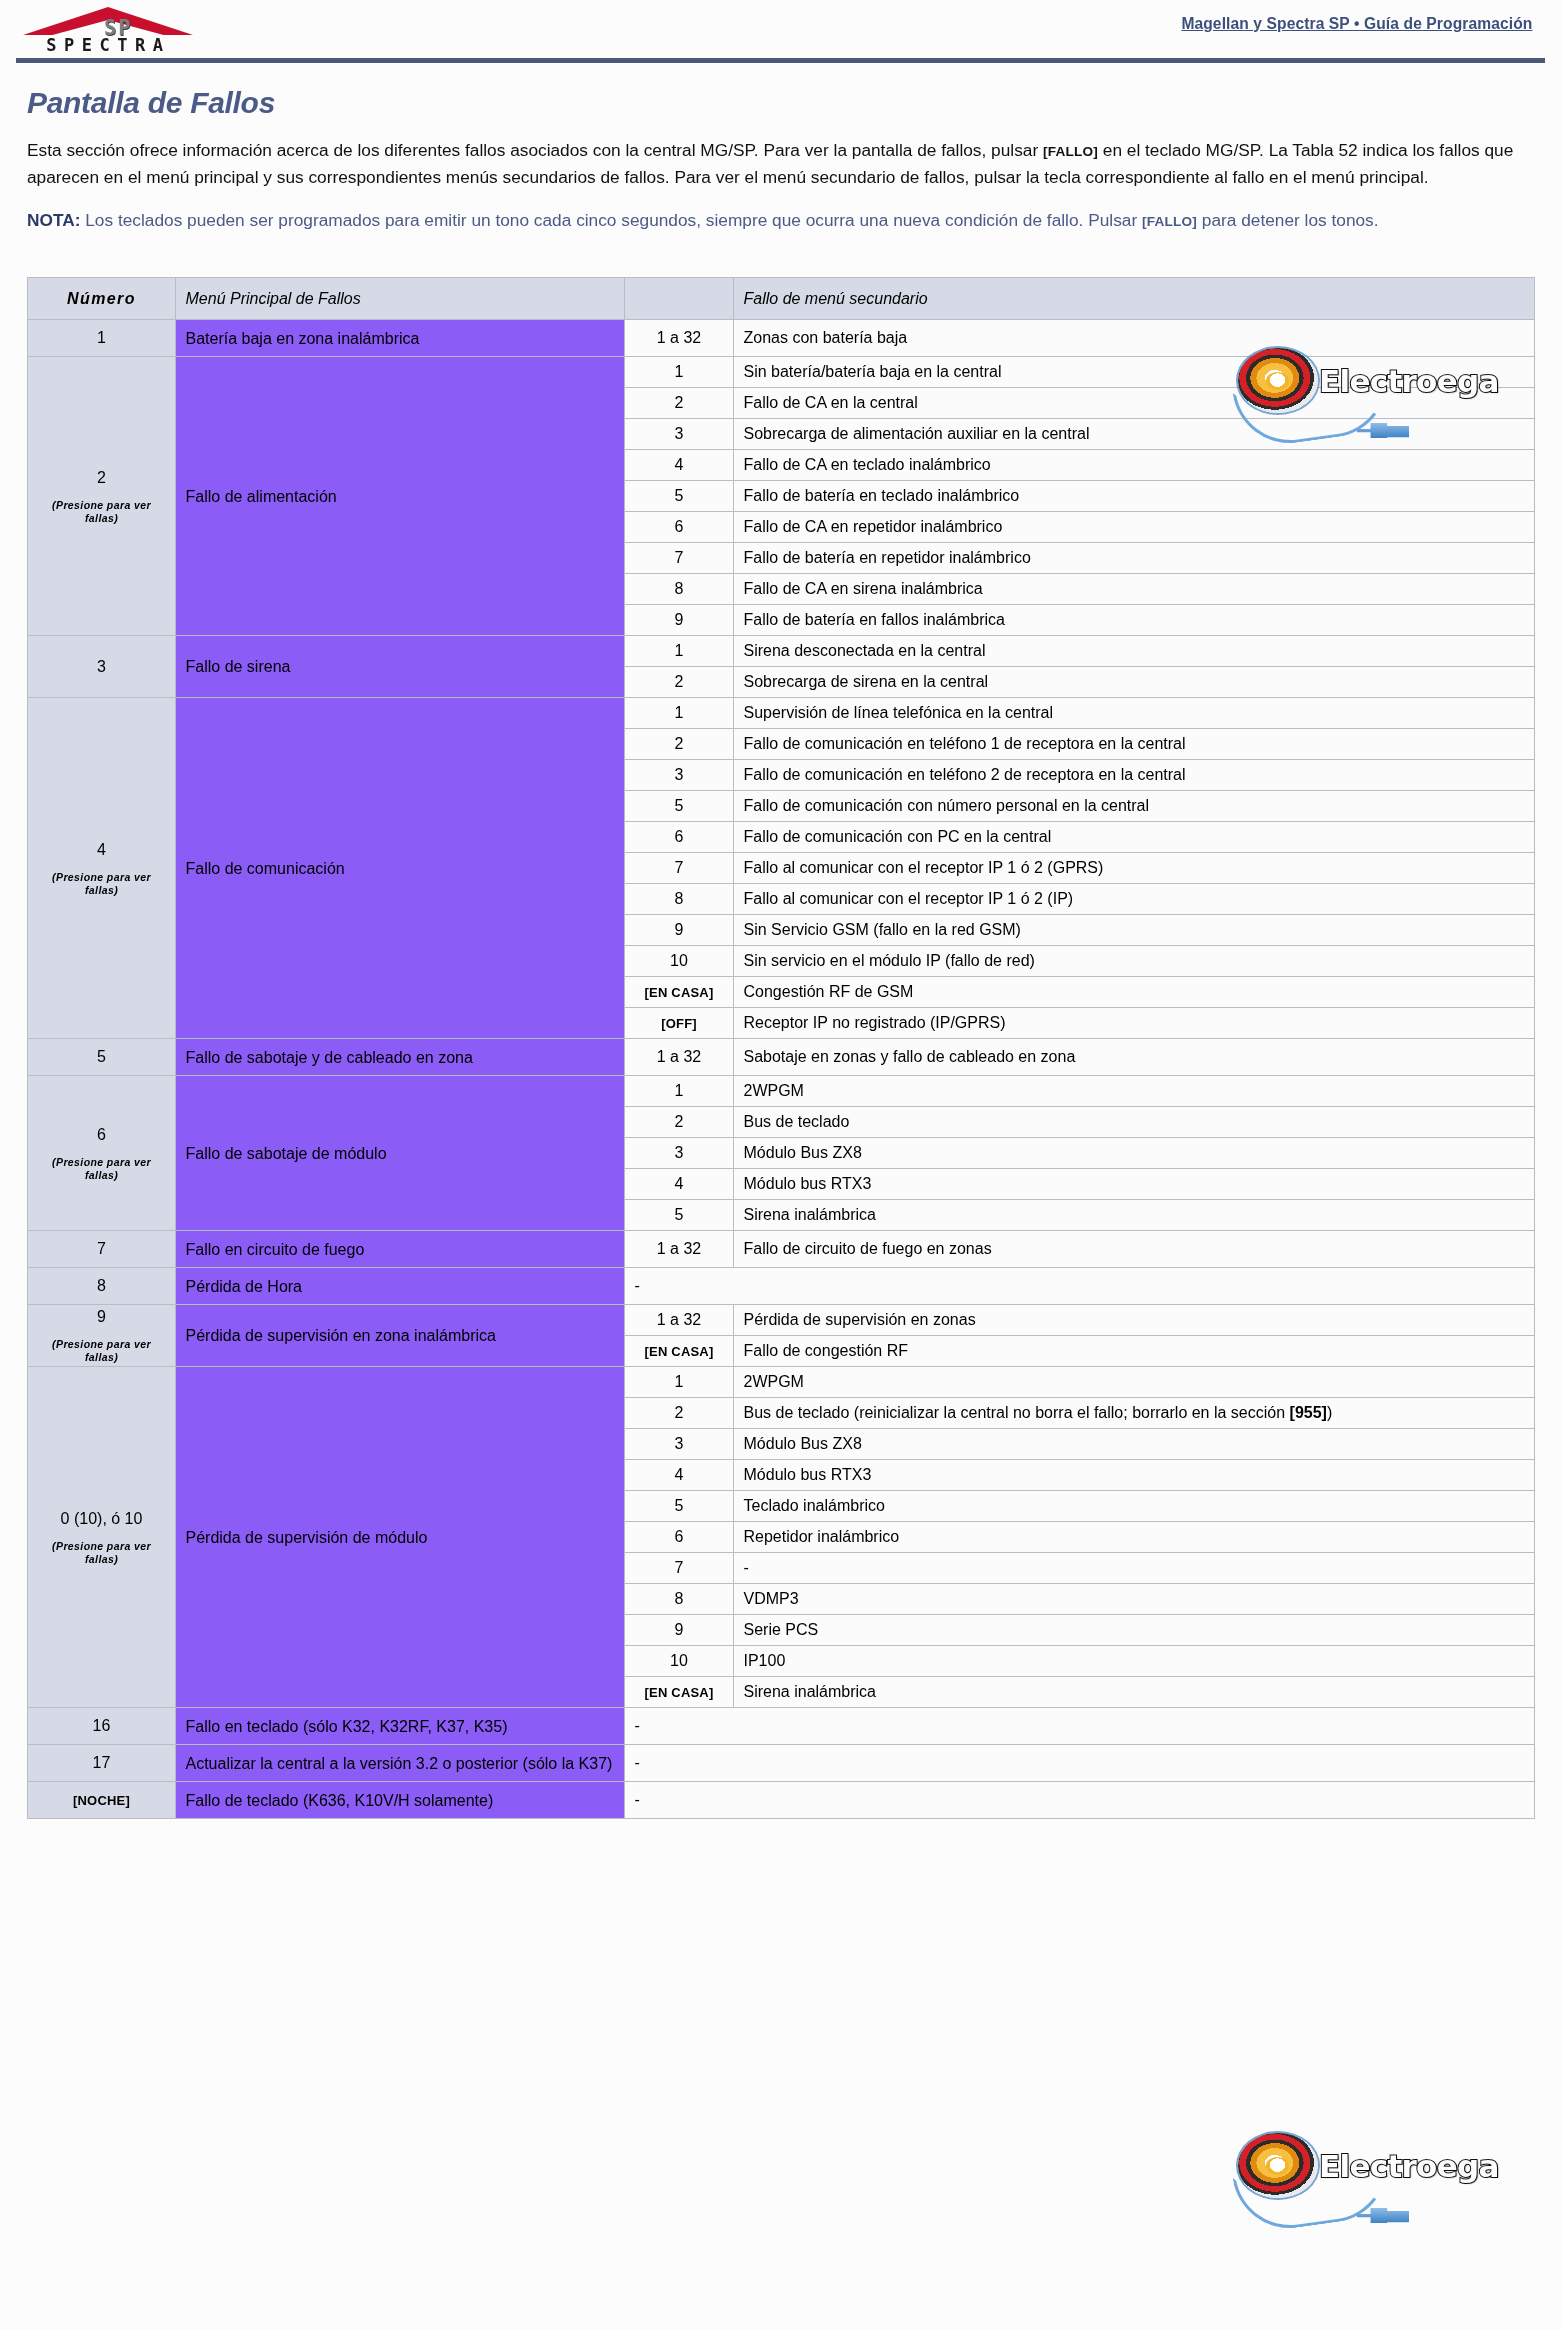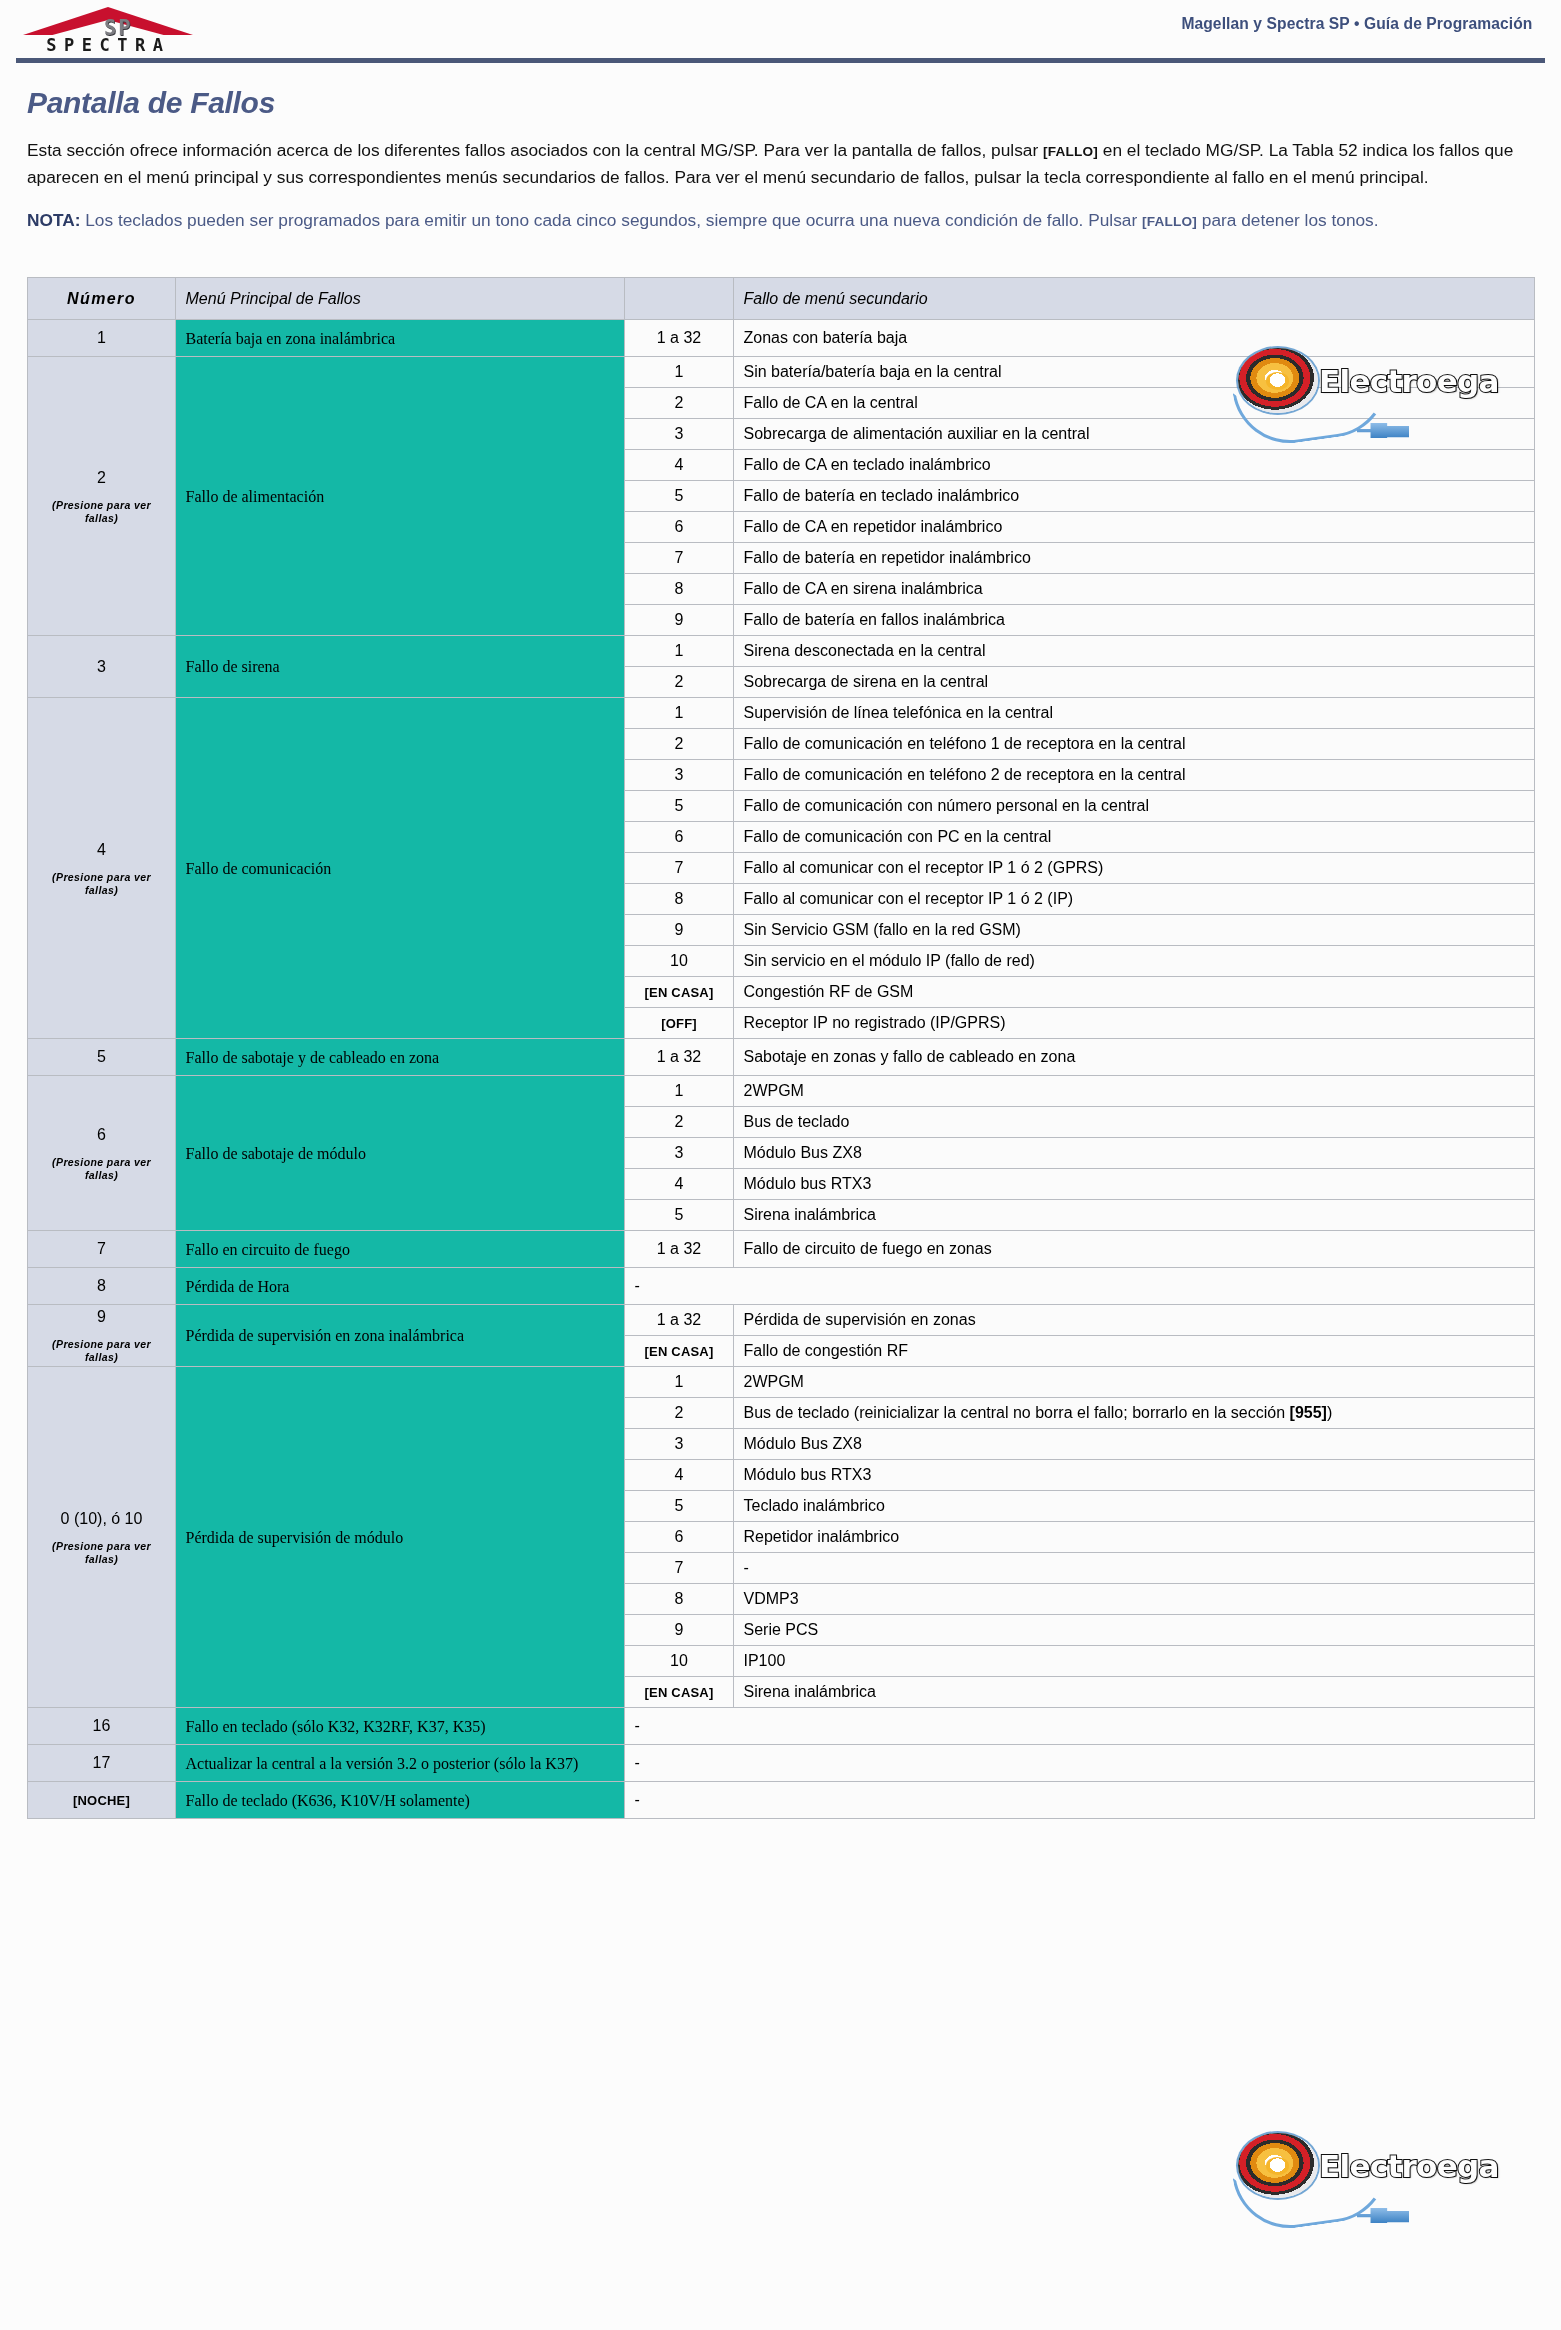--- a/index.html
+++ b/index.html
@@ -66,20 +66,21 @@
     color: #1b1b1b;
   }
   .header-title {
     position: absolute;
     right: 28.6px;
     top: 15px;
     font-size: 15.6px;
     font-weight: bold;
     color: #3d4f7c;
     letter-spacing: 0.1px;
+    text-decoration: underline;
   }
   .header-rule {
     position: absolute;
     left: 16.3px; right: 16.3px;
     top: 58px;
     height: 5.4px;
     background: #4b5878;
   }
 
   
@@ -166,24 +167,23 @@
   td.num-cell .press {
     display:block;
     margin-top: 11px;
     font-size: 10.5px;
     font-style: italic;
     font-weight: bold;
     letter-spacing: 0.4px;
     line-height: 1.25;
   }
   td.main-cell {
-    background: #14b8a6;
+    background: #8b5cf6;
     vertical-align: middle;
     line-height: 1.35;
-    font-family: Liberation Serif, serif;
   }
   td.sub-cell {
     background: #fbfbfb;
     text-align: center;
   }
   td.desc-cell { background: #fbfbfb; }
   .tag {
     font-weight: bold;
     font-size: 13px;
     letter-spacing: 0.2px;

